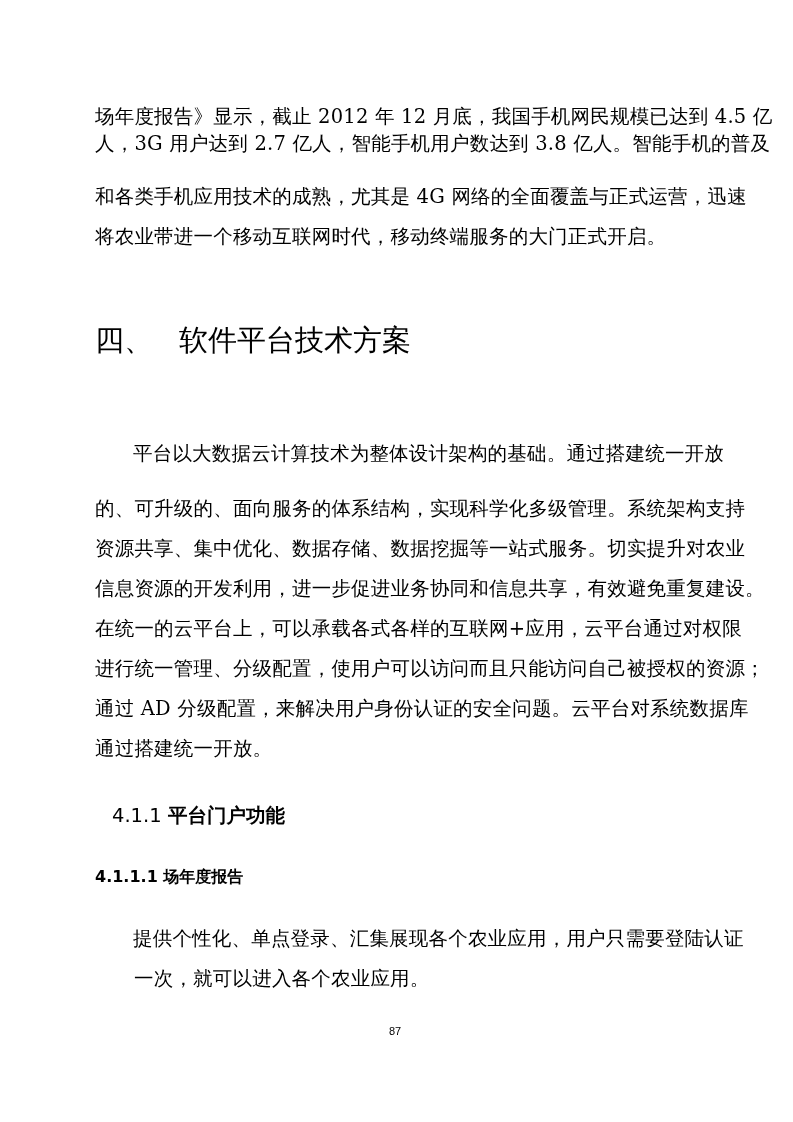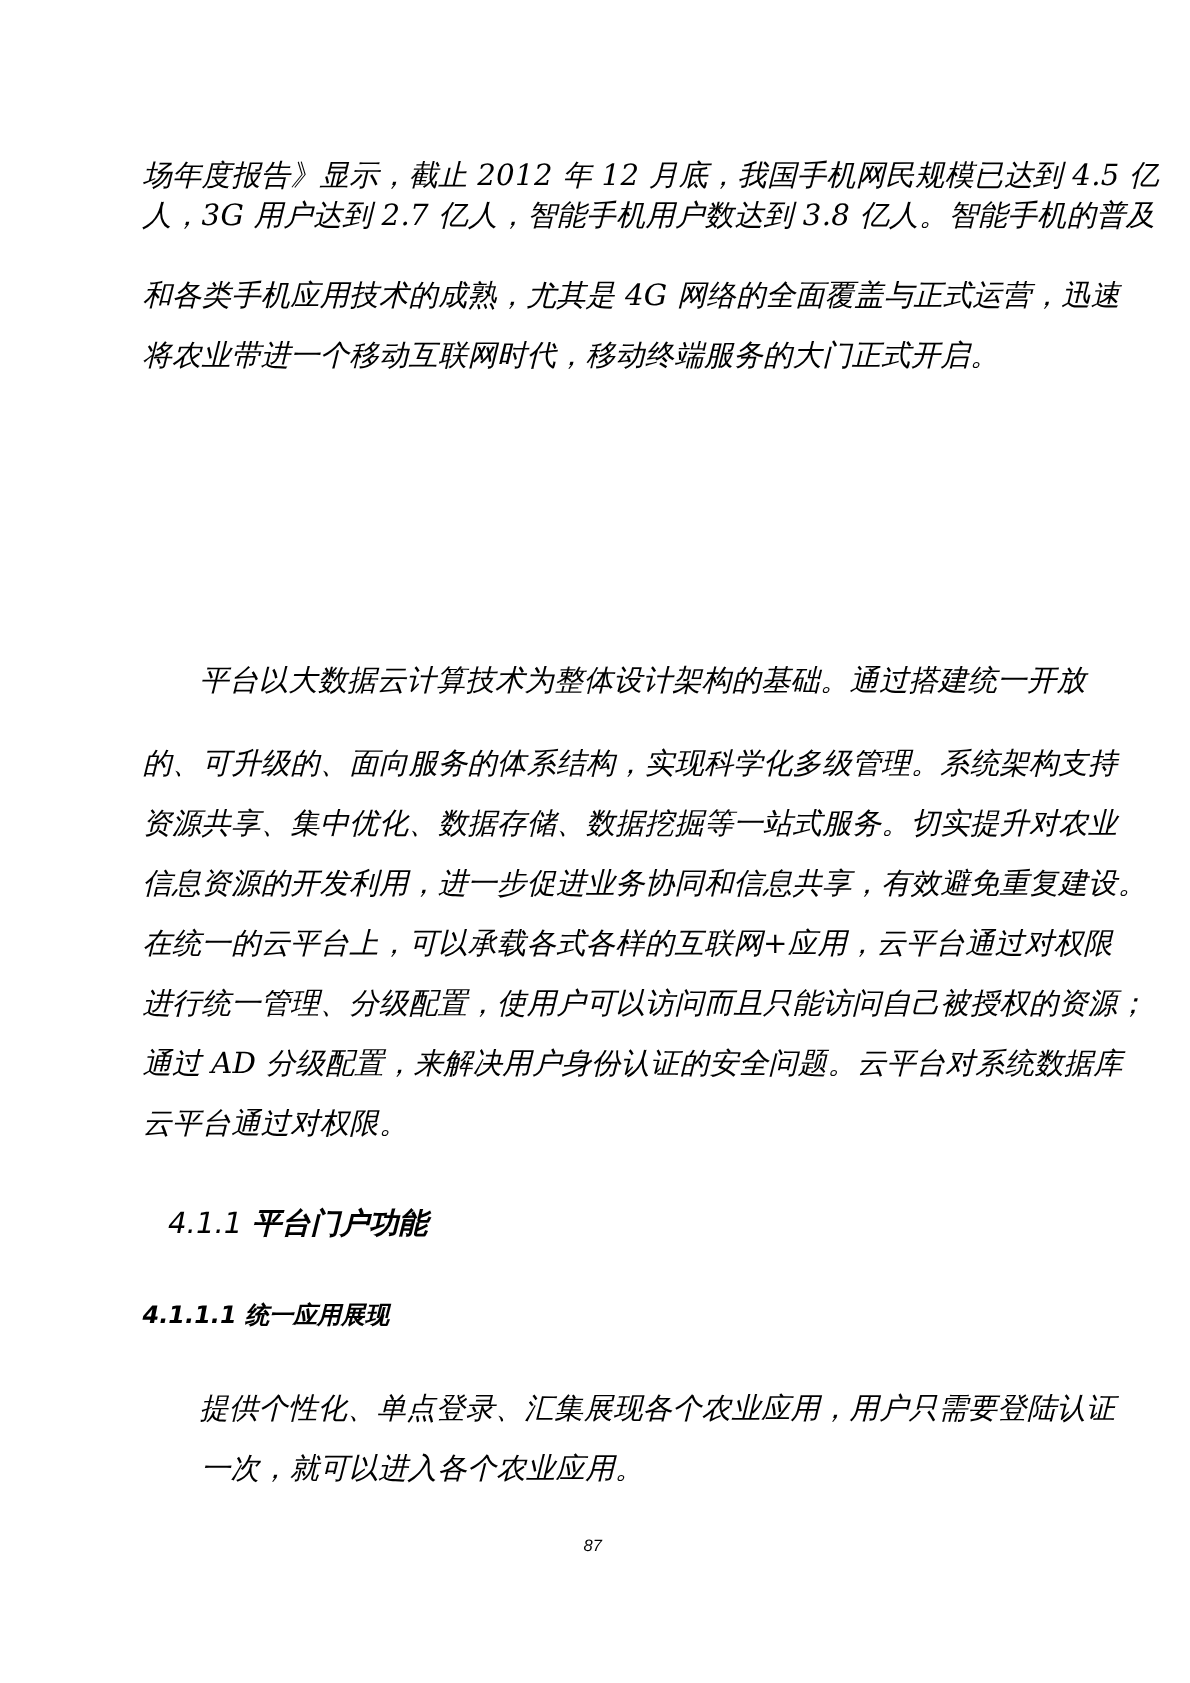--- a/index.html
+++ b/index.html
@@ -14,21 +14,20 @@
       overflow: hidden;
       color: #000000;
       font-family: "DejaVu Serif", "Liberation Serif", serif;
     }
     .page {
       position: absolute;
       left: 0;
       top: 0;
       width: 650px;
       height: 1122px;
-      font-style: italic;
     }
     .line {
       position: absolute;
       left: 95px;
       white-space: nowrap;
       font-size: 19.5px;
       line-height: 24px;
       letter-spacing: 0.2px;
     }
     .indent { left: 133px; }
@@ -92,38 +91,41 @@
 
 <div class="page">
 
   <div>
     <div class="line" style="top:105px;">场年度报告》显示，截止 2012 年 12 月底，我国手机网民规模已达到 4.5 亿</div>
     <div class="line" style="top:132px;">人，3G 用户达到 2.7 亿人，智能手机用户数达到 3.8 亿人。智能手机的普及</div>
     <div class="line" style="top:185px;">和各类手机应用技术的成熟，尤其是 4G 网络的全面覆盖与正式运营，迅速</div>
     <div class="line" style="top:225px;">将农业带进一个移动互联网时代，移动终端服务的大门正式开启。</div>
   </div>
 
+  <h1 class="chapter-heading">
+    <span class="num">四、</span><span>软件平台技术方案</span>
+  </h1>
 
 
   <div>
     <div class="line indent" style="top:442px;">平台以大数据云计算技术为整体设计架构的基础。通过搭建统一开放</div>
     <div class="line" style="top:497px;">的、可升级的、面向服务的体系结构，实现科学化多级管理。系统架构支持</div>
     <div class="line" style="top:537px;">资源共享、集中优化、数据存储、数据挖掘等一站式服务。切实提升对农业</div>
     <div class="line" style="top:577px;">信息资源的开发利用，进一步促进业务协同和信息共享，有效避免重复建设。</div>
     <div class="line" style="top:617px;">在统一的云平台上，可以承载各式各样的互联网+应用，云平台通过对权限</div>
     <div class="line" style="top:657px;">进行统一管理、分级配置，使用户可以访问而且只能访问自己被授权的资源；</div>
     <div class="line" style="top:697px;">通过 AD 分级配置，来解决用户身份认证的安全问题。云平台对系统数据库</div>
-    <div class="line" style="top:737px;">云平台通过对权限。</div>
+    <div class="line" style="top:737px;">通过搭建统一开放。</div>
   </div>
 
   <h3 class="subsection-heading">
     <span class="num">4.1.1</span><span>平台门户功能</span>
   </h3>
 
-  <h4 class="subsub-heading">4.1.1.1 统一应用展现</h4>
+  <h4 class="subsub-heading">4.1.1.1 场年度报告</h4>
 
   <div>
     <div class="line indent" style="top:927px;">提供个性化、单点登录、汇集展现各个农业应用，用户只需要登陆认证</div>
     <div class="line" style="top:967px;margin-left:39px;">一次，就可以进入各个农业应用。</div>
   </div>
 
   <div class="page-number">87</div>
 
 </div>
 

